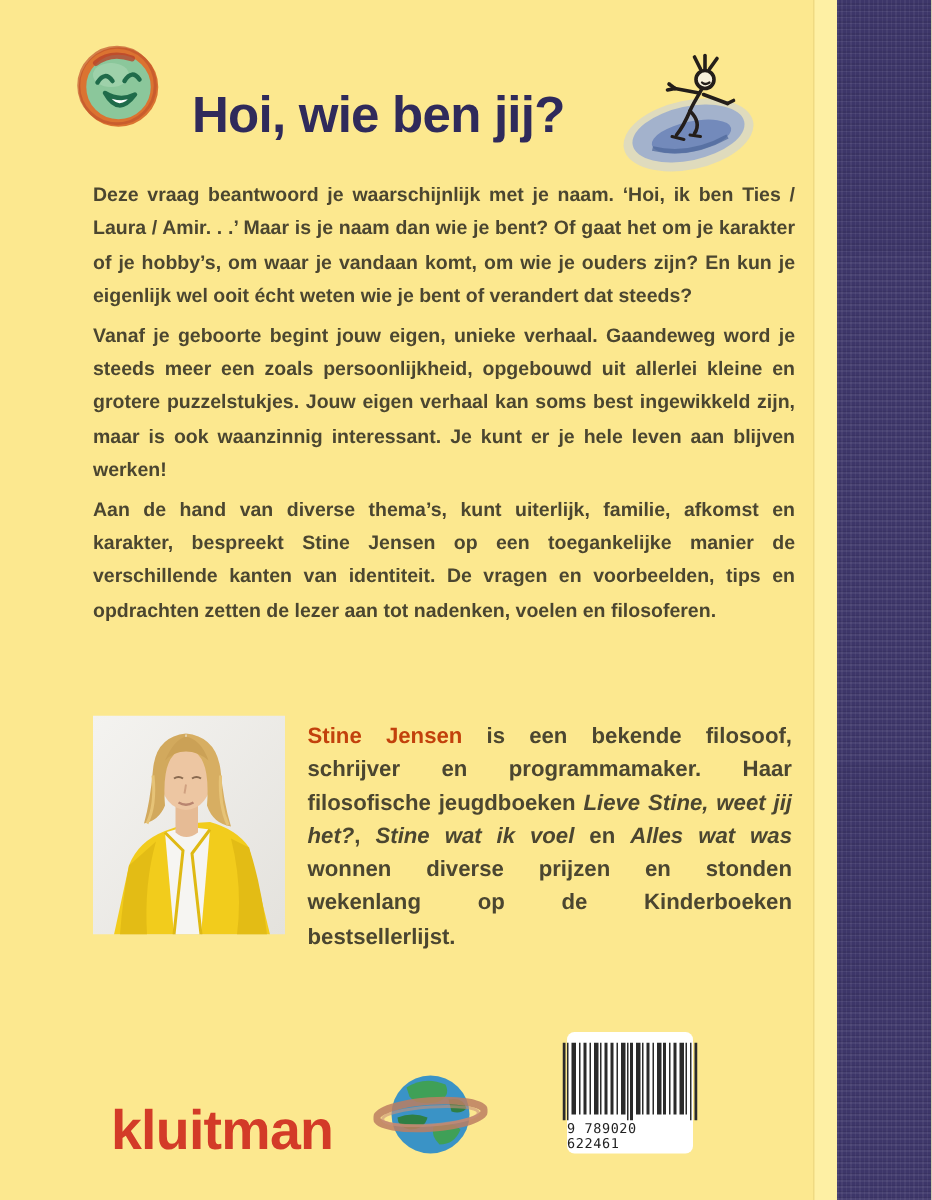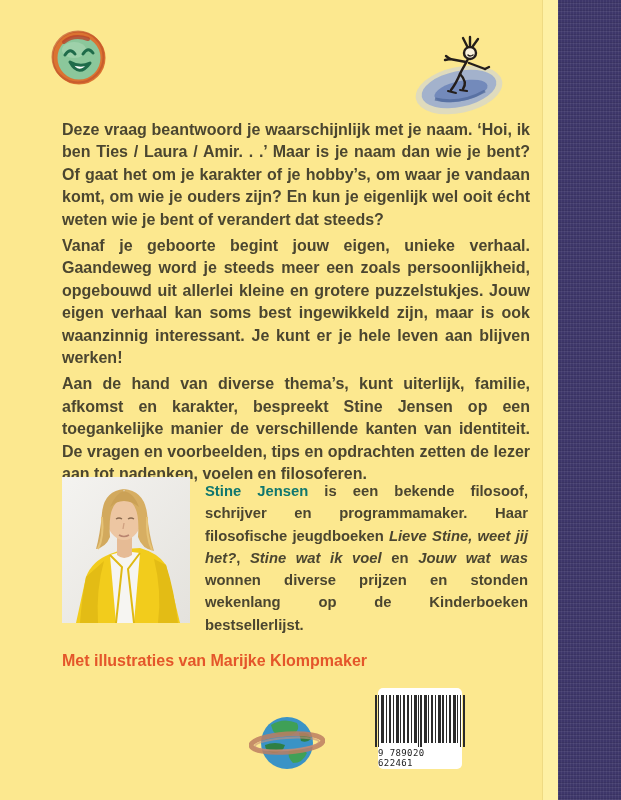--- a/index.html
+++ b/index.html
@@ -21,35 +21,35 @@
       repeating-linear-gradient(90deg, rgba(255,255,255,0.05) 0 1px, transparent 1px 3px);
   }
   .title {
     position:absolute; left:128px; top:58px;
     font-size:34px; font-weight:bold; color:#2F2A5B; letter-spacing:-0.5px;
   }
   .globe-smiley { position:absolute; left:50px; top:28px; }
   .surfer      { position:absolute; left:415px; top:33px; }
   .blurb {
     position:absolute; left:62px; top:119px; width:468px;
-    font-size:16px; font-weight:bold; color:#4B4630;
+    font-size:13px; font-weight:bold; color:#4B4630;
     line-height:22.4px; text-align:justify;
   }
   .blurb p { margin:0 0 4px 0; }
   .author-row {
     position:absolute; left:62px; top:477px; width:466px;
     display:flex; gap:15px;
   }
   .author-photo { flex:none; width:128px; height:146px; }
   .author-bio {
     flex:1; padding-top:3px;
     font-size:14.8px; font-weight:bold; color:#4B4630;
     line-height:22.3px; text-align:justify;
   }
-  .accent { color:#0f766e; }
+  .accent { color:#c2410c; }
   .it { font-style:italic; }
   .illustrator-credit {
     position:absolute; left:62px; top:652px;
     font-size:16px; font-weight:bold; color:#E4562A;
   }
   .publisher-logo {
     position:absolute; left:74px; top:733px;
     font-size:37px; font-weight:bold; color:#D33B28; letter-spacing:-0.5px;
   }
   .earth-ring { position:absolute; left:249px; top:711px; }
@@ -100,20 +100,21 @@
         <path d="M54,30 L70,36"></path>
           <path d="M70,36 L74,34"></path>
         <path d="M45,41 C49,45 52,50 48,56"></path>
         <path d="M45,41 C42,48 40,52 36,57"></path>
         <path d="M33,58 L41,60" stroke-width="2"></path>
         <path d="M45,57 L52,58" stroke-width="2"></path>
       </g>
     </svg>
   </div>
 
+  <div class="title">Hoi, wie ben jij?</div>
 
   <div class="blurb">
     <p>Deze vraag beantwoord je waarschijnlijk met je naam. ‘Hoi, ik ben Ties / Laura / Amir. . .’ Maar is je naam dan wie je bent? Of gaat het om je karakter of je hobby’s, om waar je vandaan komt, om wie je ouders zijn? En kun je eigenlijk wel ooit écht weten wie je bent of verandert dat steeds?</p>
     <p>Vanaf je geboorte begint jouw eigen, unieke verhaal. Gaandeweg word je steeds meer een zoals persoonlijkheid, opgebouwd uit allerlei kleine en grotere puzzelstukjes. Jouw eigen verhaal kan soms best ingewikkeld zijn, maar is ook waanzinnig interessant. Je kunt er je hele leven aan blijven werken!</p>
     <p>Aan de hand van diverse thema’s, kunt uiterlijk, familie, afkomst en karakter, bespreekt Stine Jensen op een toegankelijke manier de verschillende kanten van identiteit. De vragen en voorbeelden, tips en opdrachten zetten de lezer aan tot nadenken, voelen en filosoferen.</p>
   </div>
 
   <div class="author-row">
     <div class="author-photo">
       <svg width="128" height="146" viewBox="0 0 128 146">
@@ -142,26 +143,26 @@
         <path d="M57,58 Q62,61 67,58" stroke="#B98570" stroke-width="1.6" fill="none"></path>
 
         <path d="M62,12 Q42,14 40,36 Q38,58 34,72 Q44,70 48,60 Q46,34 54,26 Q60,22 62,12 Z" fill="#D2A95D"></path>
         <path d="M62,12 Q82,14 85,36 Q87,58 92,74 Q80,72 76,60 Q78,34 70,26 Q64,22 62,12 Z" fill="#D7AE62"></path>
         <path d="M48,30 Q54,16 62,14 Q72,16 77,30 Q70,24 62,24 Q54,24 48,30 Z" fill="#CBA156"></path>
         <path d="M40,40 Q42,60 36,72" stroke="#E6C377" stroke-width="2" fill="none"></path>
         <path d="M85,40 Q84,60 90,73" stroke="#E6C377" stroke-width="2" fill="none"></path>
       </svg>
     </div>
     <div class="author-bio">
-      <span class="accent">Stine Jensen</span><span> is een bekende filosoof, schrijver en programmamaker. Haar filosofische jeugdboeken </span><span class="it">Lieve Stine, weet jij het?</span><span>, </span><span class="it">Stine wat ik voel</span><span> en </span><span class="it">Jouw wat was</span><span> wonnen diverse prijzen en stonden wekenlang op de Kinderboeken bestsellerlijst.</span>
+      <span class="accent">Stine Jensen</span><span> is een bekende filosoof, schrijver en programmamaker. Haar filosofische jeugdboeken </span><span class="it">Lieve Stine, weet jij het?</span><span>, </span><span class="it">Stine wat ik voel</span><span> en </span><span class="it">Alles wat was</span><span> wonnen diverse prijzen en stonden wekenlang op de Kinderboeken bestsellerlijst.</span>
     </div>
   </div>
 
-  <div class="illustrator-credit">Met illustraties van Marijke Klompmaker</div>
-
+
+  <div class="publisher-logo">kluitman</div>
 
   <div class="earth-ring">
     <svg width="76" height="64" viewBox="0 0 76 64">
       <circle cx="38" cy="32" r="26" fill="#3A93C6"></circle>
       <path d="M22,14 Q34,6 48,12 Q52,20 42,24 Q28,26 24,20 Z" fill="#3FA057"></path>
       <path d="M16,34 Q26,30 36,34 Q34,42 24,42 Q16,40 16,34 Z" fill="#2E7F44"></path>
       <path d="M40,40 Q52,36 58,42 Q54,52 44,52 Q38,46 40,40 Z" fill="#3FA057"></path>
       <path d="M50,22 Q60,20 62,28 Q58,32 52,30 Z" fill="#2E7F44"></path>
       <ellipse cx="38" cy="32" rx="36" ry="9" fill="none" stroke="#BC7E62" stroke-width="5" opacity="0.85" transform="rotate(-4 38 32)"></ellipse>
       <ellipse cx="38" cy="33" rx="32" ry="6" fill="none" stroke="#C9907A" stroke-width="2" opacity="0.6" transform="rotate(-4 38 33)"></ellipse>

